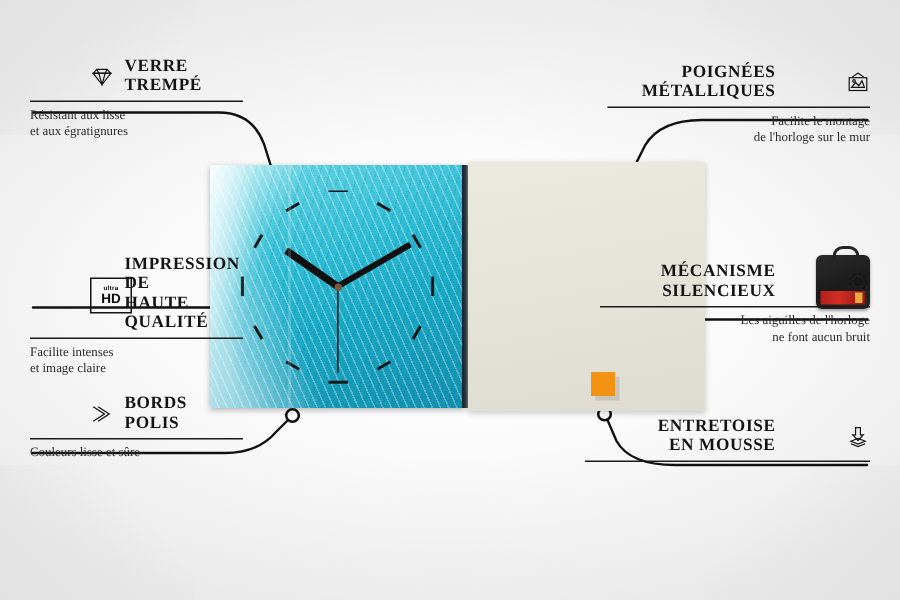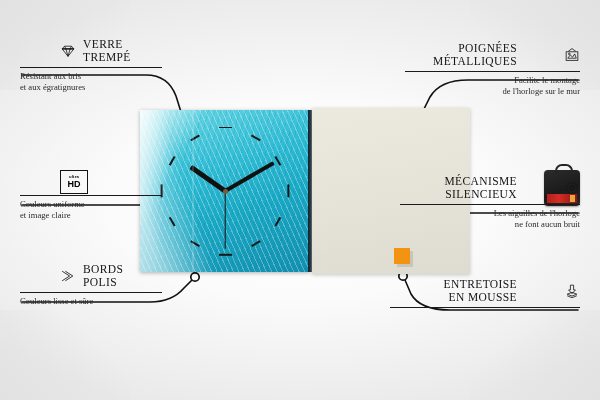--- a/index.html
+++ b/index.html
@@ -55,21 +55,21 @@
     box-shadow:0 1px 2px rgba(0,0,0,.35);
   }
   #mech .loop{position:absolute;left:11px;top:-6px;width:14px;height:8px;border:2px solid #242424;border-bottom:none;border-radius:7px 7px 0 0;}
   #mech .batt{position:absolute;left:3px;bottom:3px;width:30px;height:9px;background:linear-gradient(90deg,#b4201d 0%,#d42d25 40%,#8e1512 100%);}
   #mech .batt:after{content:"";position:absolute;right:2px;top:1px;width:5px;height:7px;background:#e8a83c;}
   #spacer{position:absolute;left:254px;top:140px;width:16px;height:16px;background:#f39314;box-shadow:3px 3px 0 rgba(120,115,100,.22);}
 
   
   .callout{position:absolute;}
   .co-head{display:flex;align-items:center;gap:7px;}
-  .co-title{font-weight:normal;font-size:11.5px;letter-spacing:.4px;color:#141414;line-height:13px;text-transform:uppercase;white-space:pre-line;}
+  .co-title{font-weight:bold;font-size:11.5px;letter-spacing:.4px;color:#141414;line-height:13px;text-transform:uppercase;white-space:pre-line;}
   .co-rule{height:1px;background:#1a1a1a;margin-top:3px;}
   .co-sub{font-size:8.6px;color:#2a2a2a;line-height:11px;margin-top:3px;white-space:pre-line;}
   .left .co-head{justify-content:flex-start;}
   .left .co-title,.left .co-sub{text-align:left;}
   .right .co-head{justify-content:flex-end;}
   .right .co-title,.right .co-sub{text-align:right;}
   .ico{width:16px;height:22px;flex:0 0 auto;padding-left:40px;}
   .ico svg{display:block;width:100%;height:100%;}
   #lines{position:absolute;left:0;top:0;width:600px;height:400px;pointer-events:none;}
   .hdbox{width:26px;height:22px;border:1.4px solid #141414;display:flex;flex-direction:column;align-items:center;justify-content:center;line-height:1;}
@@ -143,35 +143,37 @@
               <path d="M4 9 L8.5 4 L21.5 4 L26 9 Z"></path>
               <path d="M8.5 4 L11 9 L15 23 L19 9 L21.5 4"></path>
               <path d="M4 9 L26 9"></path>
             </g>
           </svg>
       </span>
       <span class="co-title">VERRE
 TREMPÉ</span>
     </div>
     <div class="co-rule" style="width:142px;"></div>
-    <div class="co-sub">Résistant aux bris
+    <div class="co-sub">Résistant aux lisse
 et aux égratignures</div>
   </div>
 
   <div class="callout left" style="left:20px;top:170px;width:150px;">
     <div class="co-head">
       <span class="ico">
         <span class="hdbox">
           <span class="u">ultra</span>
           <span class="h">HD</span>
         </span>
       </span>
+      <span class="co-title">IMPRESSION DE
+HAUTE QUALITÉ</span>
     </div>
     <div class="co-rule" style="width:142px;"></div>
-    <div class="co-sub">Couleurs uniforme
+    <div class="co-sub">Facilite intenses
 et image claire</div>
   </div>
 
   <div class="callout left" style="left:20px;top:263px;width:150px;">
     <div class="co-head">
       <span class="ico">
         <svg viewBox="0 0 30 24">
             <g stroke="#141414" stroke-width="1.6" fill="none">
               <path d="M4 3 L18 12 L4 21"></path>
               <path d="M10 3 L24 12 L10 21"></path>

